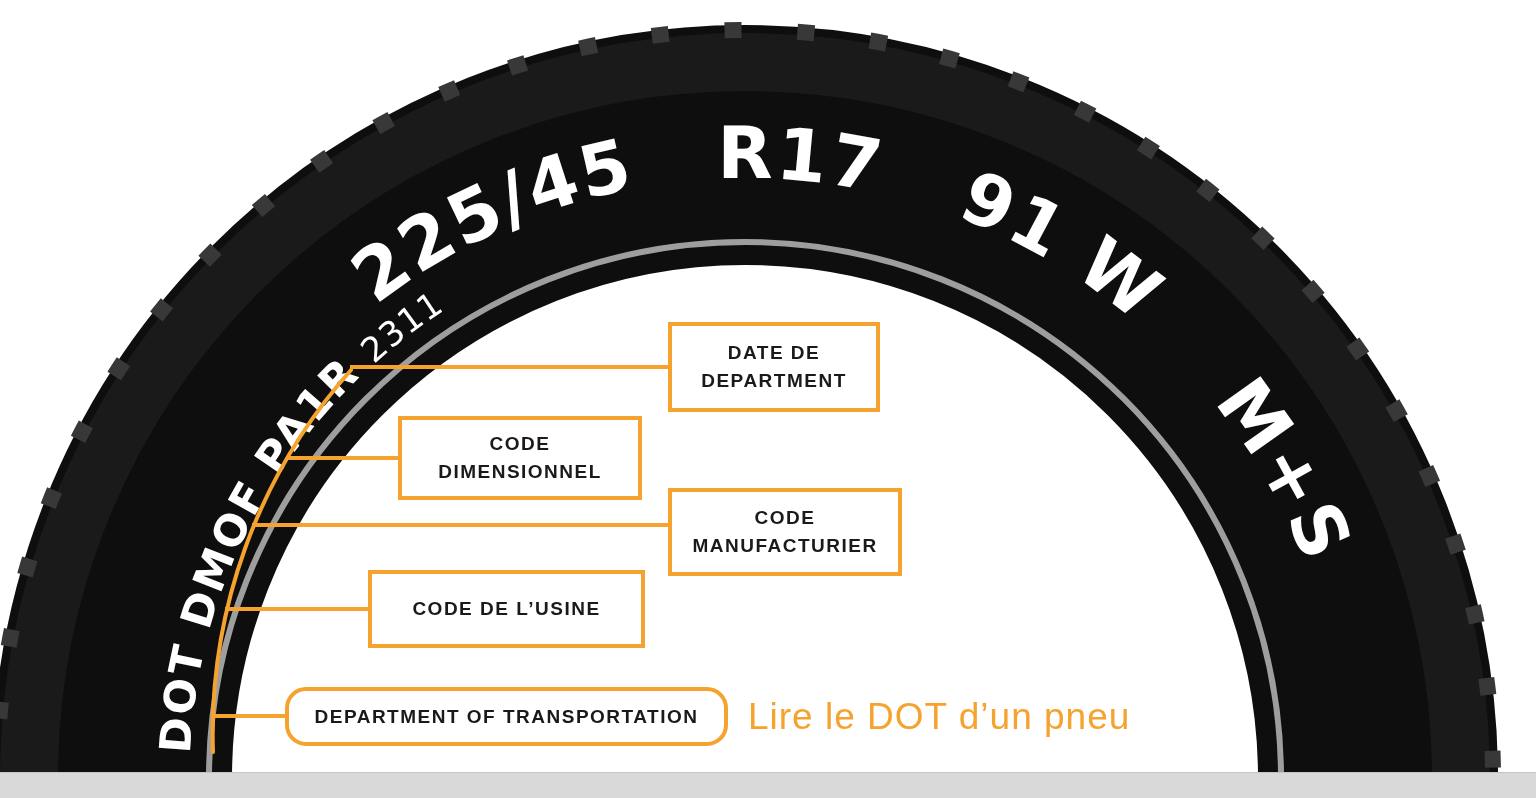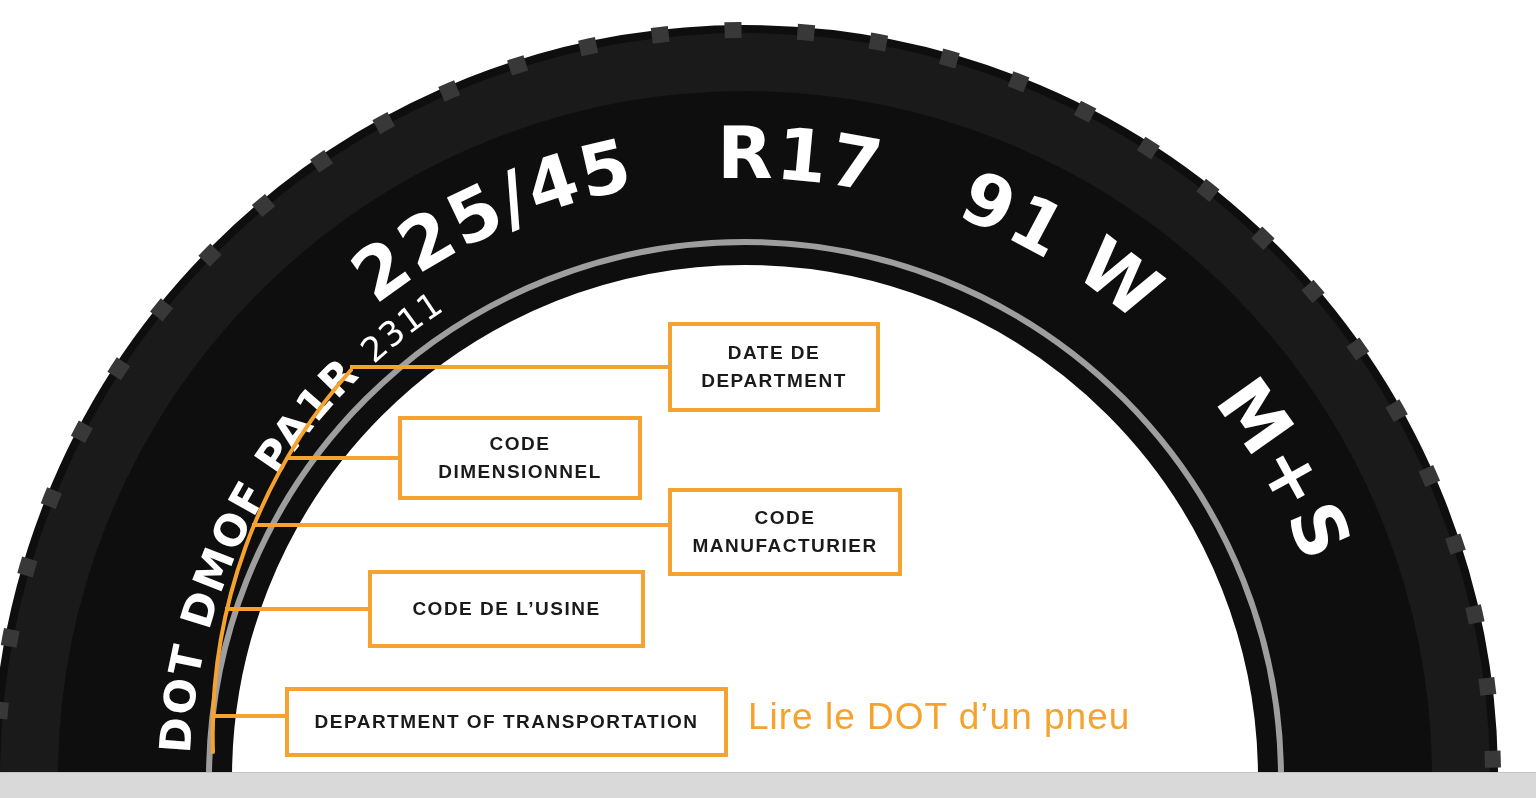--- a/index.html
+++ b/index.html
@@ -135,21 +135,21 @@
 
   <div class="callout" style="left:668px;top:488px;width:234px;height:88px;">
     <span>CODE</span>
     <span>MANUFACTURIER</span>
   </div>
 
   <div class="callout" style="left:368px;top:570px;width:277px;height:78px;">
     <span>CODE DE L’USINE</span>
   </div>
 
-  <div class="callout" style="left:285px;top:687px;width:443px;height:70px;">
+  <div class="callout" style="left:285px;top:687px;width:443px;height:59px;border-radius:21px;">
     <span>DEPARTMENT OF TRANSPORTATION</span>
   </div>
 
   <div class="diagram-title">Lire le DOT d’un pneu</div>
 
   <div class="bottom-bar"></div>
 
 </div>
 
 </body></html>

